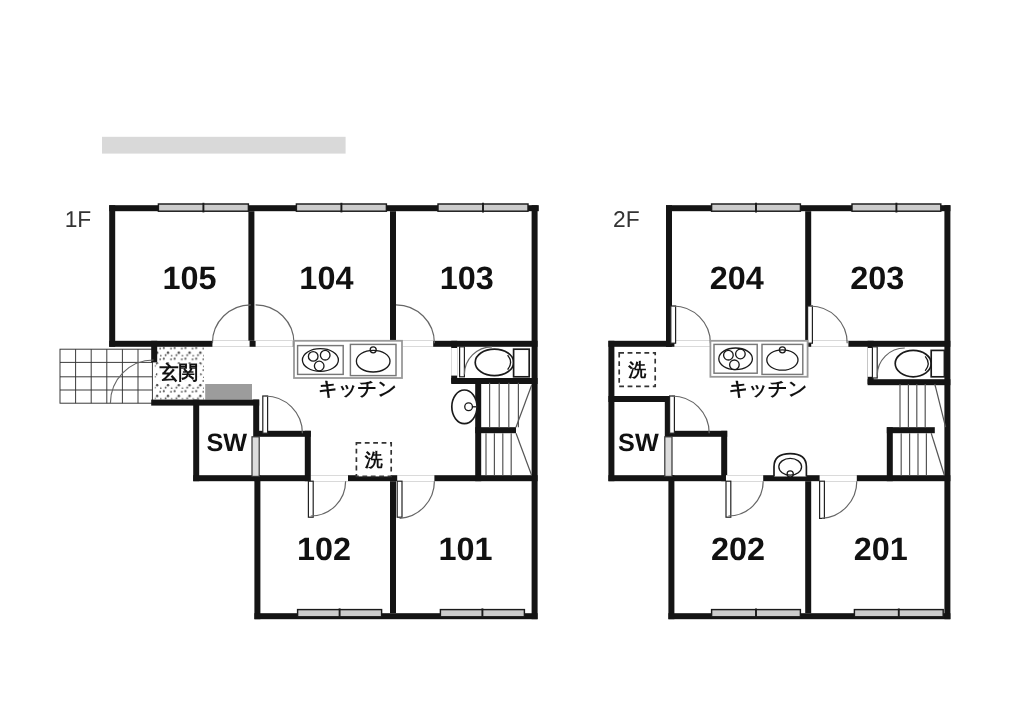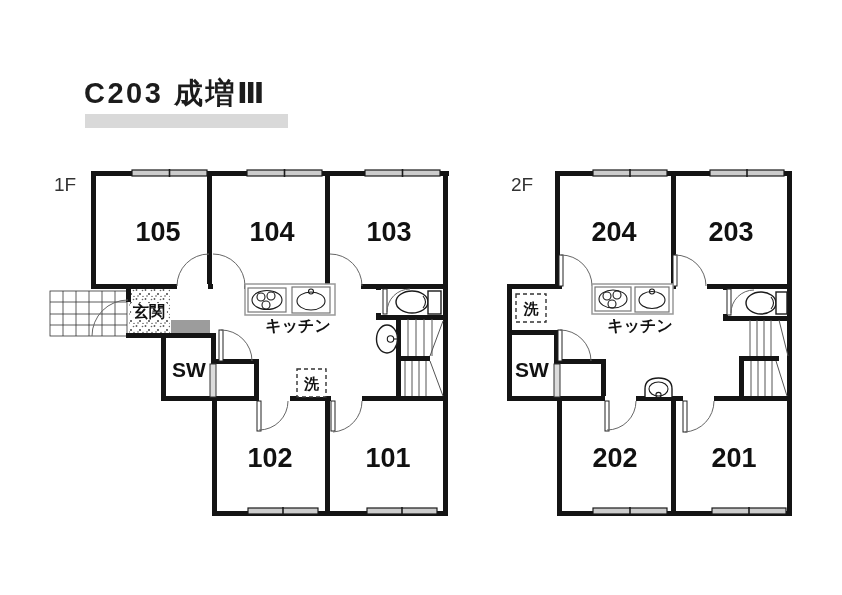--- a/index.html
+++ b/index.html
@@ -27,21 +27,20 @@
   .stair{stroke:#555;stroke-width:1;}
   .grid{stroke:#333;stroke-width:0.8;}
   .dash{fill:#ffffff;stroke:#333;stroke-width:1.4;stroke-dasharray:4 3;}
   .window rect{fill:#cccccc;stroke:#1a1a1a;stroke-width:1.2;}
   .window line{stroke:#1a1a1a;stroke-width:1.6;}
 </style>
 </head>
 <body>
 
 <div id="page">
-  <div id="title">C203 成増Ⅲ</div>
   <div id="titlebar"></div>
 
   <svg width="842" height="595" viewBox="0 0 842 595">
     <defs>
       <pattern id="stip" width="9" height="9" patternUnits="userSpaceOnUse">
         <rect width="9" height="9" fill="#ffffff"></rect>
         <circle cx="1.5" cy="2" r="0.9" fill="#555"></circle>
         <circle cx="5" cy="6" r="1" fill="#444"></circle>
         <circle cx="7.5" cy="2.5" r="0.8" fill="#666"></circle>
         <circle cx="3" cy="8" r="0.8" fill="#555"></circle>

